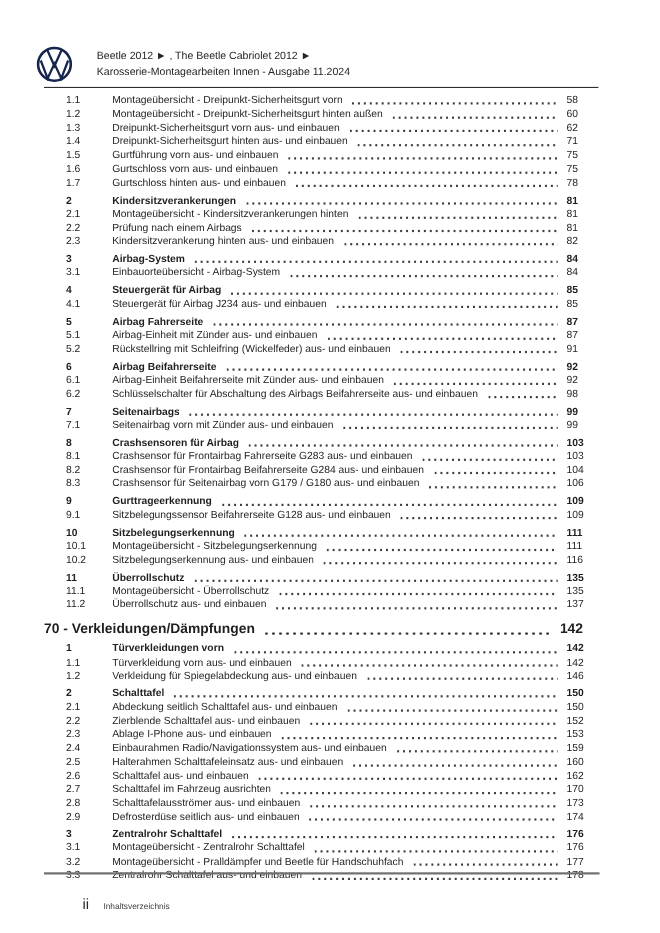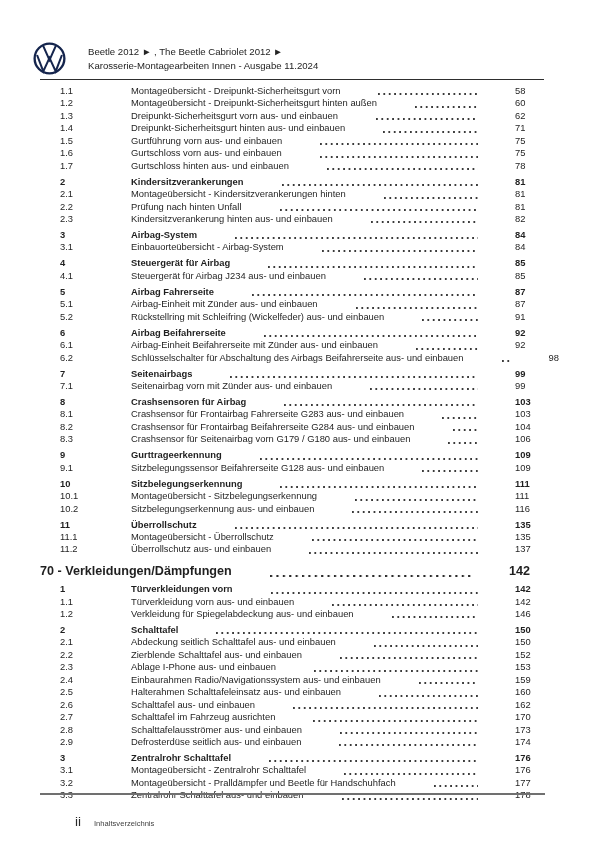--- a/index.html
+++ b/index.html
@@ -7,21 +7,21 @@
     position:relative; width:600px; height:848px; background:#ffffff;
     font-family:"Liberation Sans", sans-serif; color:#1f1f1f; overflow:hidden;
   }
   
   .header { position:absolute; top:41px; left:32px; display:flex; align-items:flex-start; }
   .logo { width:35px; height:35px; flex:none; }
   .brand { margin-left:21px; padding-top:4px; font-size:9.6px; line-height:13.5px; color:#242424; }
   .header-rule { position:absolute; top:79px; left:40px; right:56px; border-top:1.5px solid #2e2e2e; }
   
   .toc { position:absolute; top:85px; left:40px; right:55px; }
-  .row { display:flex; align-items:baseline; line-height:12.45px; font-size:9.4px;gap:29px; }
+  .row { display:flex; align-items:baseline; line-height:12.45px; font-size:9.4px; }
   .row .num { flex:none; width:42px; padding-left:20px; }
   .row .title { flex:none; white-space:nowrap; overflow:hidden; max-width:400px; }
   .leader {
     flex:1; align-self:flex-end; height:2px; min-width:10px;
     margin:0 8px 2px 9px;
     background-image: radial-gradient(circle at 1px 1px, #3a3a3a 0.85px, transparent 1.15px);
     background-size:5.4px 2px; background-repeat:repeat-x;
   }
   .row .pg { flex:none; width:30px; }
   .level-section { font-weight:bold; margin-top:3.5px; }
@@ -110,21 +110,21 @@
         <span class="pg">81</span>
       </div>
       <div class="row level-entry">
         <span class="num">2.1</span>
         <span class="title">Montageübersicht - Kindersitzverankerungen hinten</span>
         <span class="leader"></span>
         <span class="pg">81</span>
       </div>
       <div class="row level-entry">
         <span class="num">2.2</span>
-        <span class="title">Prüfung nach hinten Unfall</span>
+        <span class="title">Prüfung nach einem Airbags</span>
         <span class="leader"></span>
         <span class="pg">81</span>
       </div>
       <div class="row level-entry">
         <span class="num">2.3</span>
         <span class="title">Kindersitzverankerung hinten aus- und einbauen</span>
         <span class="leader"></span>
         <span class="pg">82</span>
       </div>
       <div class="row level-section">

